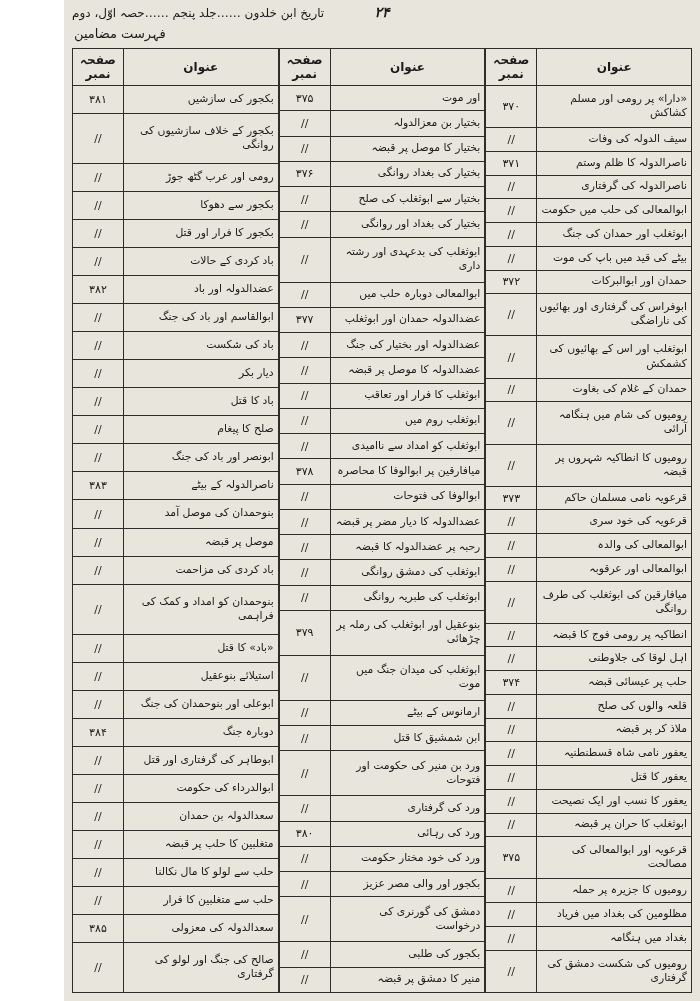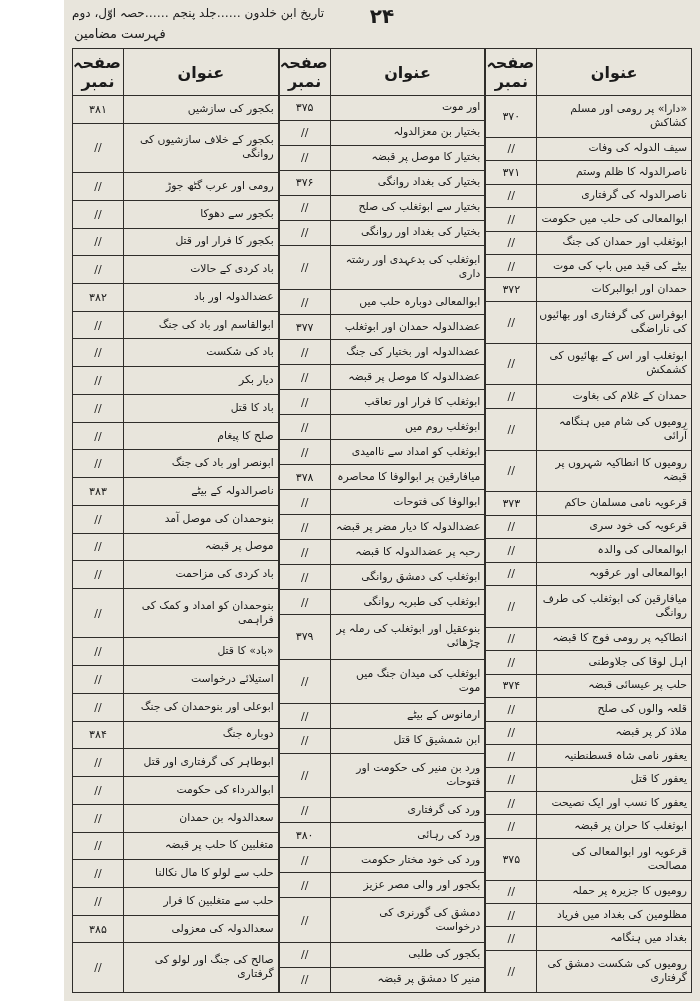--- a/index.html
+++ b/index.html
@@ -28,23 +28,24 @@
     top: 2px;
     font-size: 12px;
     direction: rtl;
     white-space: nowrap;
   }
   .page-num {
     position: absolute;
     left: 50%;
     top: 0;
     transform: translateX(-50%);
-    font-size: 20px;
+    font-size: 14px;
     font-weight: bold;
     letter-spacing: 1px;
+    font-style: italic;
   }
   .section-line {
     position: relative;
     height: 22px;
     flex: none;
     text-align: right;
   }
   .section-title {
     position: absolute;
     left: 2px;
@@ -68,21 +69,21 @@
     border-collapse: collapse;
     table-layout: fixed;
     direction: rtl;
   }
   table.toc-table th,
   table.toc-table td {
     border: 1px solid #2f2d2a;
     vertical-align: middle;
   }
   table.toc-table th {
-    font-size: 16px;
+    font-size: 12px;
     font-weight: 700;
     text-align: center;
     padding: 4px 2px;
     height: 24px;
     background: #e8e5dc;
   }
   th.page-h { width: 46px; font-size: 10.5px; }
   td.title-cell {
     font-size: 10.8px;
     text-align: right;
@@ -473,21 +474,21 @@
             </tr>
             <tr>
               <td class="title-cell">بنوحمدان کو امداد و کمک کی فراہمی</td>
               <td class="page-cell">//</td>
             </tr>
             <tr>
               <td class="title-cell">«باد» کا قتل</td>
               <td class="page-cell">//</td>
             </tr>
             <tr>
-              <td class="title-cell">استیلائے درخواست</td>
+              <td class="title-cell">استیلائے بنوعقیل</td>
               <td class="page-cell">//</td>
             </tr>
             <tr>
               <td class="title-cell">ابوعلی اور بنوحمدان کی جنگ</td>
               <td class="page-cell">//</td>
             </tr>
             <tr>
               <td class="title-cell">دوبارہ جنگ</td>
               <td class="page-cell">۳۸۴</td>
             </tr>

